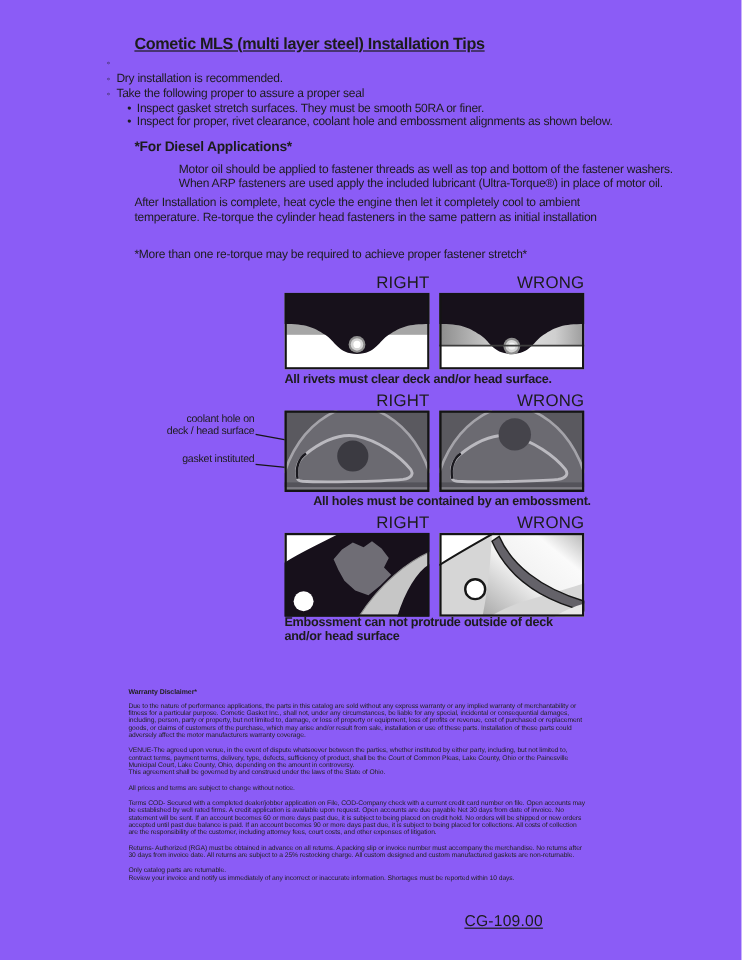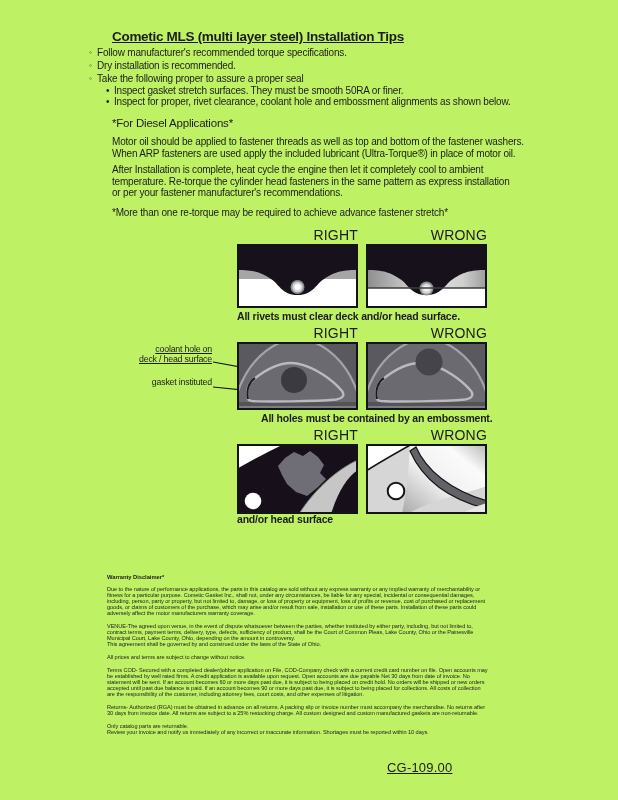--- a/index.html
+++ b/index.html
@@ -1,57 +1,56 @@
 <!DOCTYPE html>
 <html><head>
 <meta charset="utf-8">
 <style>
   html,body{margin:0;padding:0;background:#ffffff;}
   .page{
-    position:relative;width:618px;height:800px;background:#bef264;overflow:hidden;
+    position:relative;width:618px;height:800px;background:#8b5cf6;overflow:hidden;
     font-family:"Liberation Sans",sans-serif;color:#1c1c1c;
   }
   .title{
     position:absolute;left:112px;top:29px;font-size:13.5px;font-weight:bold;
     letter-spacing:-0.3px;text-decoration:underline;white-space:nowrap;
   }
   .bullets{position:absolute;left:89px;top:46px;width:470px;font-size:10px;letter-spacing:-0.2px;}
   .brow{display:flex;line-height:13px;}
   .brow.sub{padding-left:17px;line-height:11.2px;}
   .brow .m{width:8px;flex:0 0 8px;}
   .brow.top .m{font-size:8px;}
-  .h2{position:absolute;left:112px;top:117px;font-size:11.5px;font-weight:normal;letter-spacing:-0.2px;white-space:nowrap;}
+  .h2{position:absolute;left:112px;top:117px;font-size:11.5px;font-weight:bold;letter-spacing:-0.2px;white-space:nowrap;}
   .para{position:absolute;left:112px;font-size:10px;line-height:11.6px;letter-spacing:-0.2px;white-space:nowrap;}
-  .p1{top:136px;} .p2{top:164px;} .p3{top:207px;}
+  .p1{top:136px;margin-left:37px;} .p2{top:164px;} .p3{top:207px;}
   .dglabel{position:absolute;width:121px;text-align:right;font-size:14px;letter-spacing:0.2px;white-space:nowrap;}
   .col-l{left:237px;} .col-r{left:366px;}
   .lab1{top:227px;} .lab2{top:325px;} .lab3{top:427px;}
   .panel{position:absolute;display:block;}
   .pan1{top:244px;} .pan2{top:342px;} .pan3{top:444px;}
   .caption{position:absolute;left:237px;font-size:10.5px;font-weight:bold;letter-spacing:-0.2px;white-space:nowrap;line-height:11px;}
   .cap1{top:311px;} .cap2{top:413px;margin-left:24px;} .cap3{top:514px;}
   .ann{position:absolute;left:98px;width:114px;text-align:right;font-size:8.8px;line-height:9.6px;letter-spacing:-0.2px;}
-  .ann1{top:345px;text-decoration:underline;} .ann2{top:378px;}
+  .ann1{top:345px;} .ann2{top:378px;}
   .annlines{position:absolute;left:210px;top:350px;}
   .legal{position:absolute;left:107px;top:574px;width:412px;font-size:5.6px;line-height:6px;letter-spacing:-0.05px;color:#222;}
   .legal .lh{font-weight:bold;font-size:5.8px;margin-bottom:6px;}
   .legal .lp{margin-bottom:7px;white-space:nowrap;}
   .pagenum{position:absolute;left:387px;top:760px;font-size:13px;letter-spacing:0.2px;white-space:nowrap;text-decoration:underline;}
 </style>
 </head>
 <body>
 
 <div class="page">
 
   <div class="title">Cometic MLS (multi layer steel) Installation Tips</div>
 
   <div class="bullets">
     <div class="brow top">
         <span class="m">◦</span>
-        <span>Follow manufacturer's recommended torque specifications.</span>
       </div>
     <div class="brow top">
         <span class="m">◦</span>
         <span>Dry installation is recommended.</span>
       </div>
     <div class="brow top">
         <span class="m">◦</span>
         <span>Take the following proper to assure a proper seal</span>
       </div>
     <div class="brow sub">
@@ -64,25 +63,24 @@
       </div>
   </div>
 
   <div class="h2">*For Diesel Applications*</div>
   <div class="para p1">
       <div>Motor oil should be applied to fastener threads as well as top and bottom of the fastener washers.</div>
       <div>When ARP fasteners are used apply the included lubricant (Ultra-Torque®) in place of motor oil.</div>
     </div>
   <div class="para p2">
       <div>After Installation is complete, heat cycle the engine then let it completely cool to ambient</div>
-      <div>temperature. Re-torque the cylinder head fasteners in the same pattern as express installation</div>
-      <div>or per your fastener manufacturer's recommendations.</div>
+      <div>temperature. Re-torque the cylinder head fasteners in the same pattern as initial installation</div>
     </div>
   <div class="para p3">
-      <div>*More than one re-torque may be required to achieve advance fastener stretch*</div>
+      <div>*More than one re-torque may be required to achieve proper fastener stretch*</div>
     </div>
 
   <div class="dglabel col-l lab1">RIGHT</div>
   <div class="dglabel col-r lab1">WRONG</div>
 
   <svg class="panel col-l pan1" style="left:237px" width="121" height="64" viewBox="0 0 121 64">
     <rect width="121" height="64" fill="#ffffff"></rect>
     <rect y="26" width="121" height="9" fill="#a6a6a6"></rect>
     <path d="M0,0 H121 V26 C103,26 97,28.5 87,35 C79,40 76,51 60.5,51 C45,51 42,40 34,35 C24,28.5 18,26 0,26 Z" fill="#17111b"></path>
     <g>
@@ -186,20 +184,21 @@
     <path d="M44,0 L121,0 L121,42 C92,52 64,56 42,70 L36,70 C41,46 43,22 44,0 Z" fill="url(#gB)"></path>
     <path d="M50,3 C60,26 84,46 121,57 L121,65 C78,54 55,32 44,7 Z" fill="#646269" stroke="#161616" stroke-width="1.2"></path>
     <path d="M0,0 L46,0 C30,9 14,18 0,27 Z" fill="#ffffff"></path>
     <path d="M0,27 C14,18 30,9 46,0" stroke="#161616" stroke-width="1.6" fill="none"></path>
     <path d="M121,59 L121,70 L96,70 C104,65 112,61.5 121,59 Z" fill="#e8e8e8"></path>
     <circle cx="30" cy="47" r="8.3" fill="#ffffff" stroke="#161616" stroke-width="2"></circle>
     <rect x="1" y="1" width="119" height="68" fill="none" stroke="#141414" stroke-width="2"></rect>
   </svg>
 
   <div class="caption cap3">
+      <div>Embossment can not protrude outside of deck</div>
       <div>and/or head surface</div>
     </div>
 
   <div class="legal">
     <div class="lh">Warranty Disclaimer*</div>
     <div class="lp">
         <div>Due to the nature of performance applications, the parts in this catalog are sold without any express warranty or any implied warranty of merchantability or</div>
         <div>fitness for a particular purpose.  Cometic Gasket Inc., shall not, under any circumstances, be liable for any special, incidental or consequential damages,</div>
         <div>including, person, party or property, but not limited to, damage, or loss of property or equipment, loss of profits or revenue, cost of purchased or replacement</div>
         <div>goods, or claims of customers of the purchase, which may arise and/or result from sale, installation or use of these parts.  Installation of these parts could</div>

